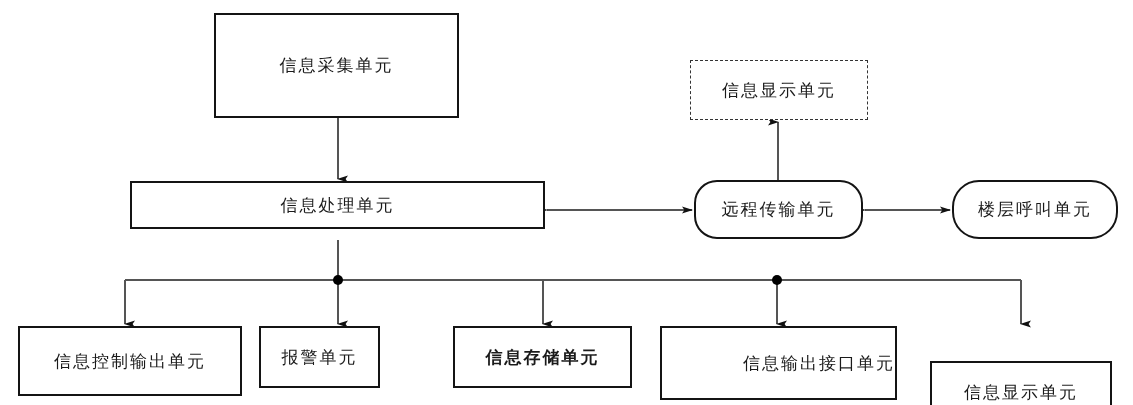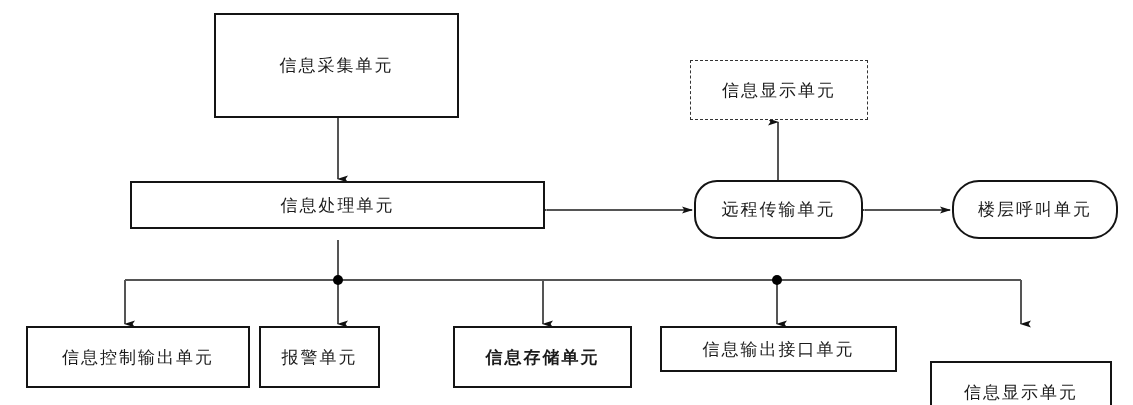--- a/index.html
+++ b/index.html
@@ -106,33 +106,33 @@
   </div>
 
   <div class="node solid" style="left:694px; top:180px; width:169px; height:59px;border-radius:23px;">
     <span class="node-label">远程传输单元</span>
   </div>
 
   <div class="node solid" style="left:952px; top:180px; width:166px; height:59px;border-radius:27px;">
     <span class="node-label">楼层呼叫单元</span>
   </div>
 
-  <div class="node solid" style="left:26px; top:326px; width:224px; height:62px;">
+  <div class="node solid" style="left:18px; top:326px; width:224px; height:70px;">
     <span class="node-label">信息控制输出单元</span>
   </div>
 
   <div class="node solid" style="left:259px; top:326px; width:121px; height:62px;">
     <span class="node-label">报警单元</span>
   </div>
 
   <div class="node solid" style="left:453px; top:326px; width:179px; height:62px;font-weight:bold;">
     <span class="node-label">信息存储单元</span>
   </div>
 
-  <div class="node solid" style="left:660px; top:326px; width:237px; height:46px;">
+  <div class="node solid" style="left:660px; top:326px; width:237px; height:74px;justify-content:flex-end;">
     <span class="node-label">信息输出接口单元</span>
   </div>
 
   <div class="node solid" style="left:930px; top:334px; width:182px; height:62px;margin-top:27px;">
     <span class="node-label">信息显示单元</span>
   </div>
 
 </div>
 
 </body></html>

